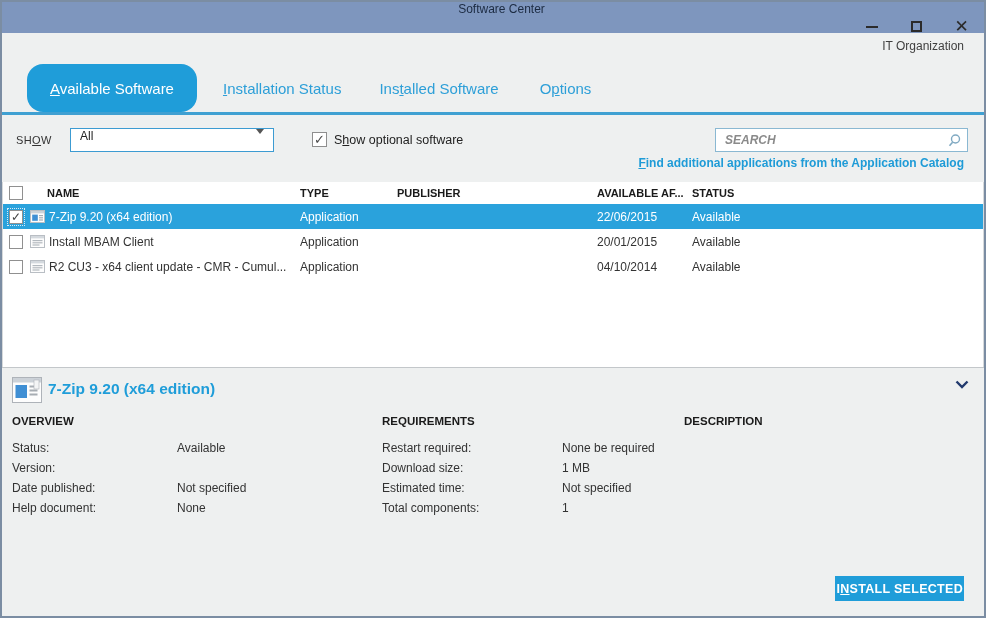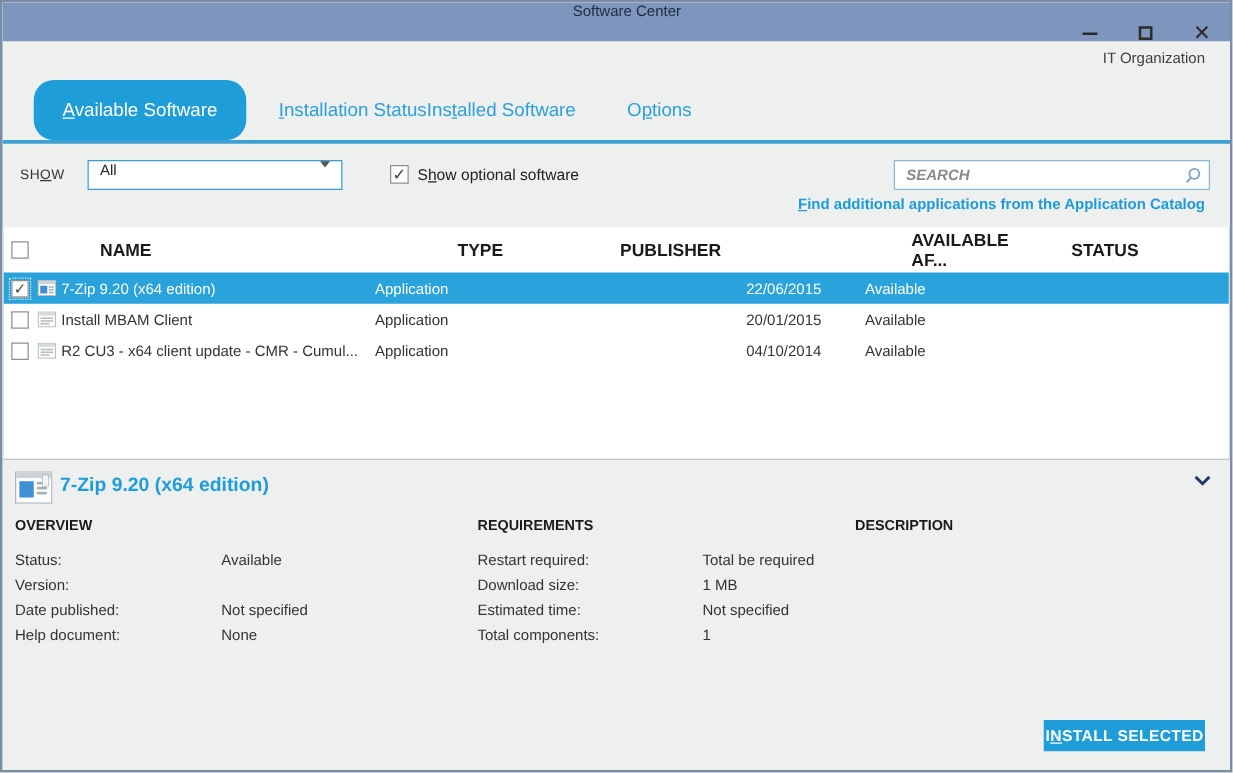--- a/index.html
+++ b/index.html
@@ -24,21 +24,21 @@
   .ctrl .maxbox{display:block;width:11px;height:11px;border:2px solid #2b2b2b;background:transparent;}
   .ctrl.close{font-size:17px;}
   
   .org{position:absolute;top:37px;right:20px;font-size:12px;color:#3f3f3f;}
   
   .tabstrip{position:absolute;top:62px;left:0;right:0;height:48px;display:flex;align-items:center;}
   .tabstrip::after{content:"";position:absolute;left:0;top:48px;right:0;height:3px;background:#3fa0d2;}
   .tab{font-size:15px;color:#2d9fd8;white-space:nowrap;cursor:default;}
   .tab.active{background:var(--accent);color:#fff;height:48px;display:flex;align-items:center;
               padding:0 23px;margin-left:25px;border-radius:16px;}
-  .tab.t2{margin-left:26px;} .tab.t3{text-align:center;} .tab.t4{margin-left:41px;}
+  .tab.t2{margin-left:26px;} .tab.t3{margin-left:38px;text-align:center;} .tab.t4{margin-left:41px;}
   .mn{text-decoration:underline;}
   
   .show-label{position:absolute;left:14px;top:132px;font-size:11px;color:#333;letter-spacing:.4px;}
   .dropdown{position:absolute;left:68px;top:126px;width:204px;height:24px;background:#fff;
             border:1px solid #3c9bd2;display:flex;align-items:flex-start;padding:0 9px;font-size:12px;color:#222;}
   .dropdown .arrow{margin-left:auto;width:0;height:0;border-left:4px solid transparent;
                    border-right:4px solid transparent;border-top:5px solid #555;}
   .checkbox{width:15px;height:15px;border:1px solid #8e8e8e;background:#fff;display:flex;
             align-items:center;justify-content:center;font-size:13px;color:#4a4a4a;line-height:1;}
   .opt-check{position:absolute;left:310px;top:130px;}
@@ -47,21 +47,21 @@
              border:1px solid #8ab8d2;background:#fff;}
   .searchbox input{position:absolute;inset:0;border:0;outline:none;background:transparent;
                    padding:0 26px 0 9px;font-size:12px;font-family:"Liberation Sans",sans-serif;color:#333;font-weight:bold;}
   .searchbox input::placeholder{font-style:italic;color:#8a8a8a;}
   .searchbox .mag{position:absolute;right:5px;top:4px;}
   .catalog-link{position:absolute;right:20px;top:154px;font-size:12px;color:var(--link);cursor:pointer;font-weight:bold;}
   
   .list{position:absolute;top:180px;left:0;right:0;height:185px;background:#fff;
         border-left:1px solid #d6d9db;border-right:1px solid #d6d9db;}
   .grid{display:grid;grid-template-columns:26px 266px 97px 200px 95px 1fr;align-items:center;}
-  .lhead{height:36px;font-size:14px;font-weight:bold;color:#1a1a1a;gap:33px;}
+  .lhead{height:22px;font-size:11px;font-weight:bold;color:#1a1a1a;}
   .lhead .colname{padding-left:18px;}
   .lhead .col{padding-left:5px;}
   .lrow{height:25px;font-size:12px;color:#333;}
   .lrow .cellname{display:flex;align-items:center;gap:4px;padding-left:1px;white-space:nowrap;overflow:hidden;}
   .lrow .col{padding-left:5px;white-space:nowrap;}
   .lrow.selected{background:var(--row-highlight);color:#fff;}
   .cbcell{display:flex;justify-content:flex-end;padding-right:0;}
   .cb-sm{width:14px;height:14px;border:1px solid #909090;background:#fff;display:flex;align-items:center;
          justify-content:center;font-size:12px;color:#444;line-height:1;margin-left:6px;margin-right:6px;}
   .lrow.selected .cb-sm{outline:1px dotted #d9ecf7;outline-offset:1px;}
@@ -262,21 +262,21 @@
         </div>
       <div class="row">
           <span class="lbl">Help document:</span>
           <span>None</span>
         </div>
     </div>
 
     <div class="kv reql">
       <div class="row">
           <span class="lbl">Restart required:</span>
-          <span>Total be required</span>
+          <span>None be required</span>
         </div>
       <div class="row">
           <span class="lbl">Download size:</span>
           <span>1 MB</span>
         </div>
       <div class="row">
           <span class="lbl">Estimated time:</span>
           <span>Not specified</span>
         </div>
       <div class="row">

